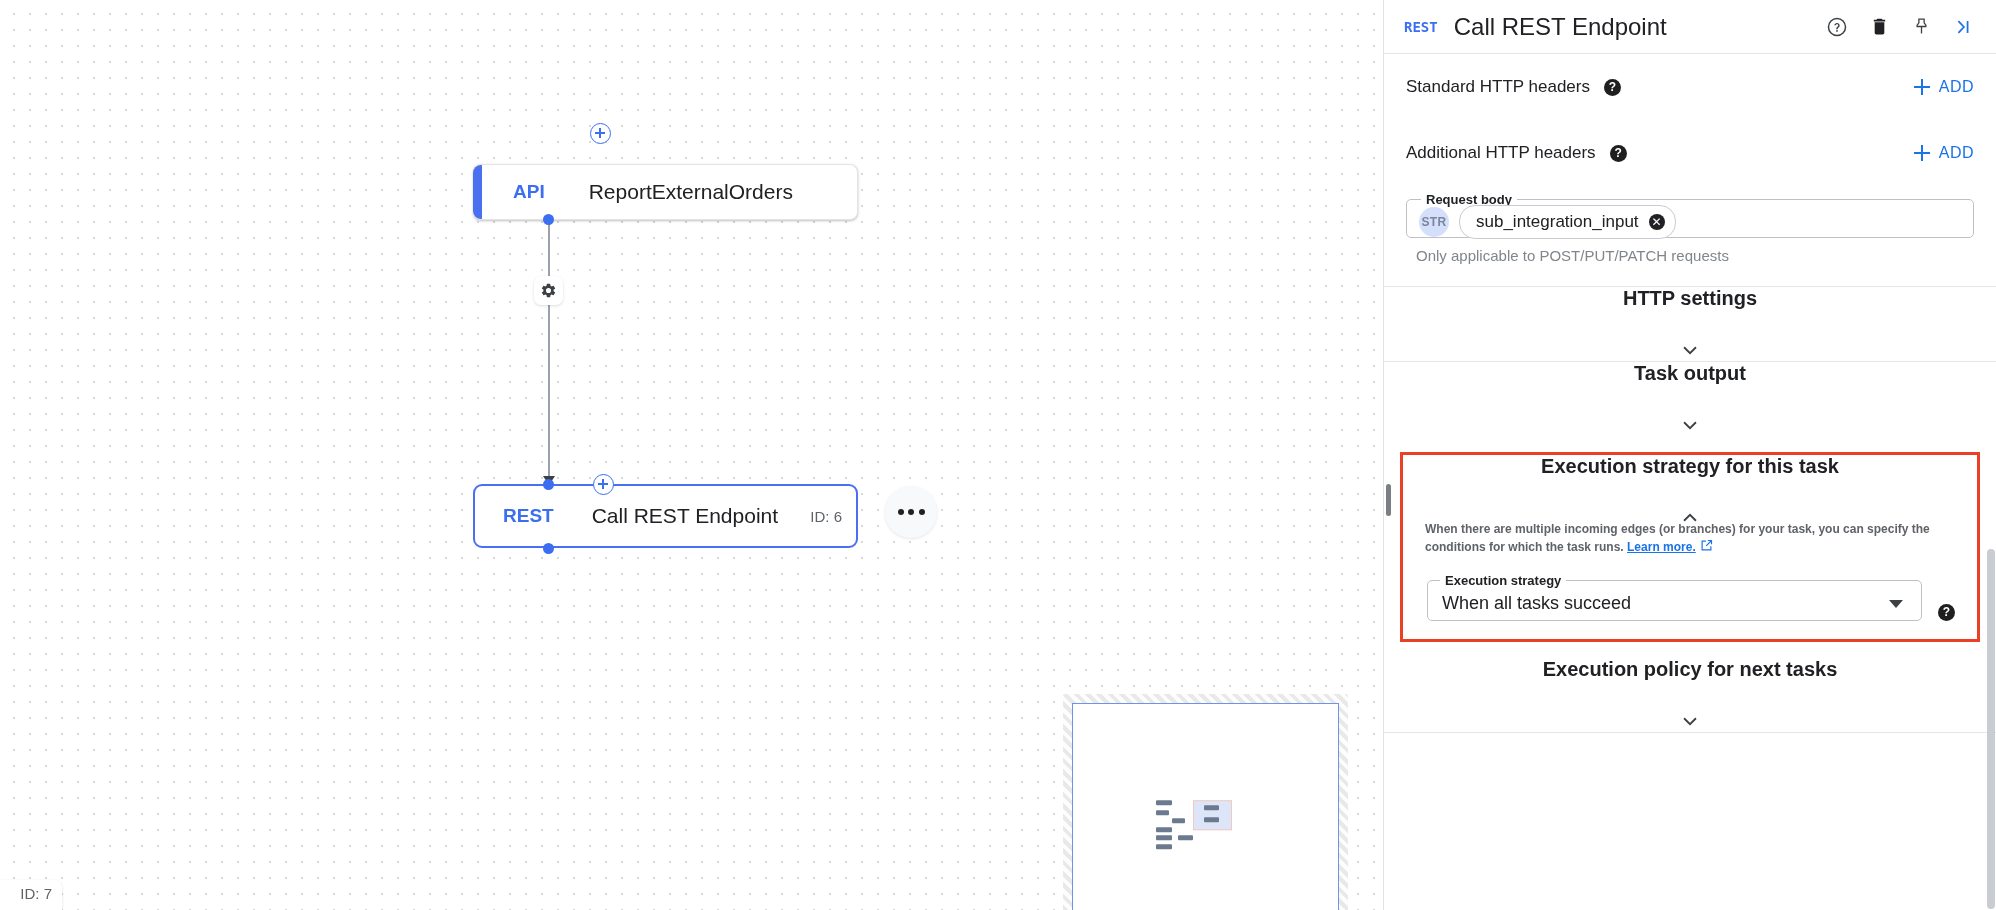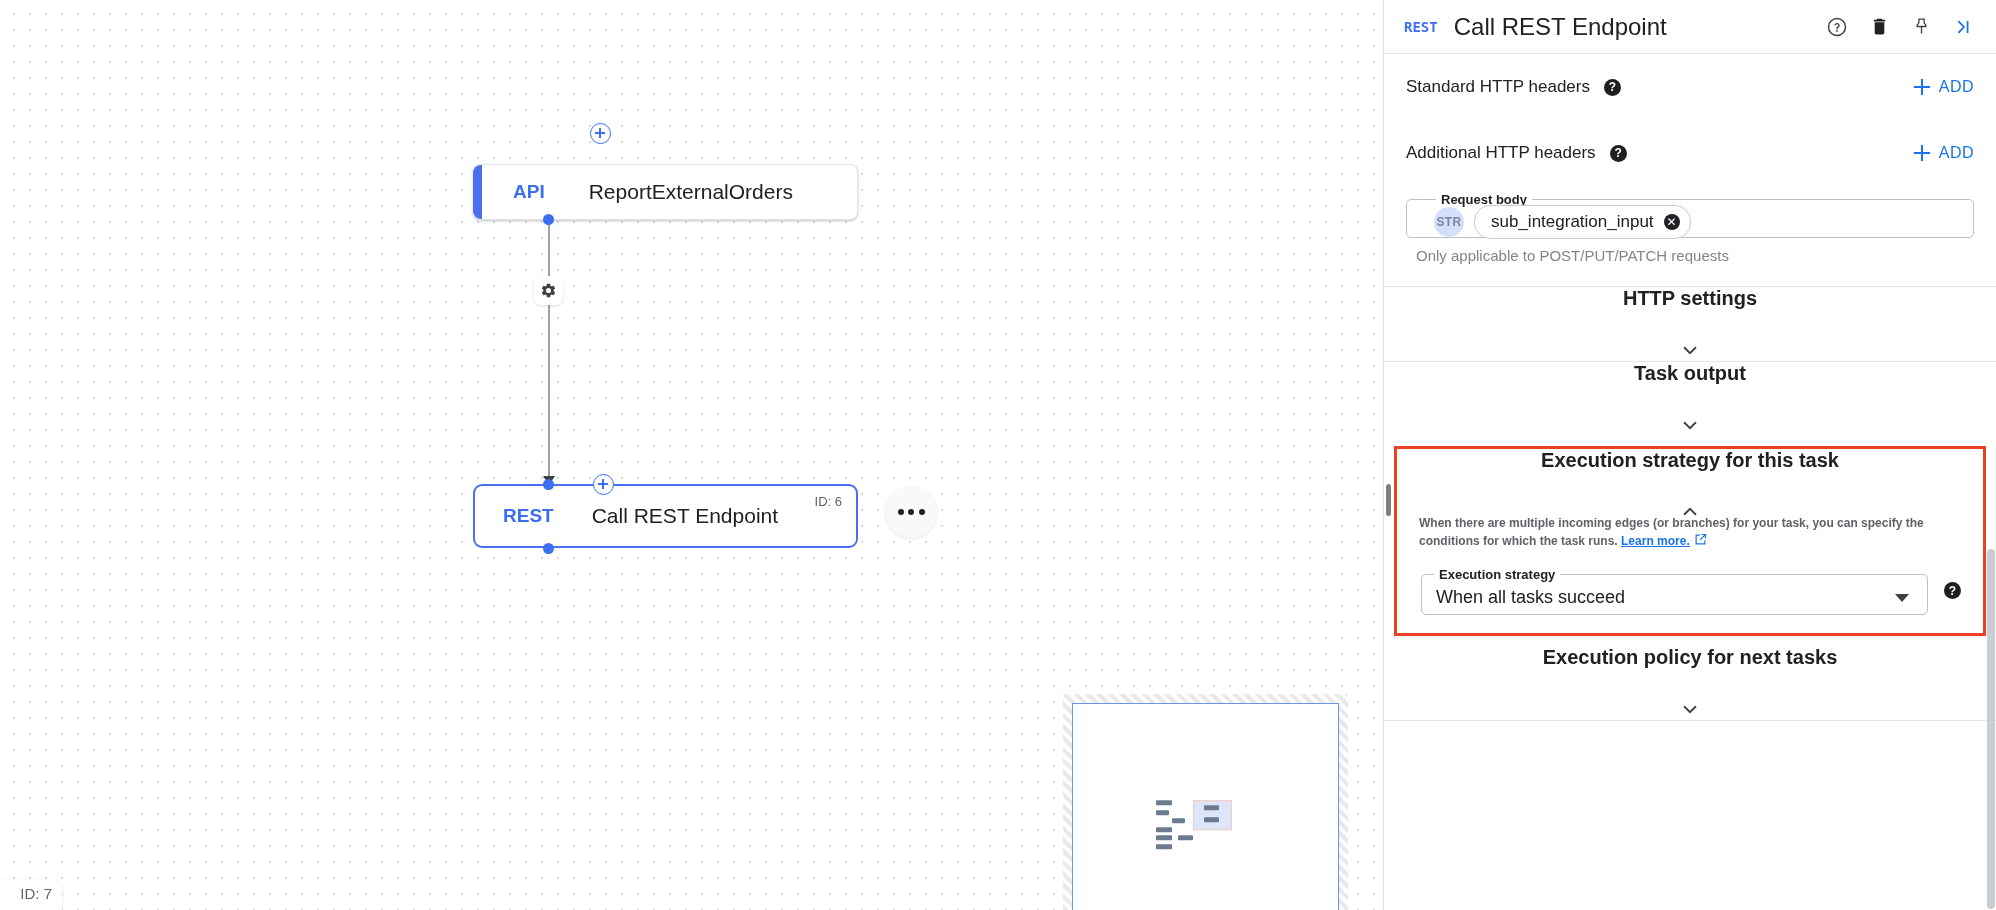--- a/index.html
+++ b/index.html
@@ -83,22 +83,22 @@
     font-size: 21px;
     color: #202124;
     margin-left: 44px;
     white-space: nowrap;
   }
   .node-label-rest { margin-left: 38px; }
 
   .node-id {
     position: absolute;
     right: 14px;
-    top: 8px;
-    font-size: 13px;
+    top: 22px;
+    font-size: 15px;
     color: #5f6368;
   }
 
   
   .dot {
     position: absolute;
     width: 11px;
     height: 11px;
     border-radius: 50%;
     background: #3b6ef0;
@@ -338,21 +338,21 @@
   }
   .add-btn .pl::before { left: 0; top: 7px; width: 16px; height: 2.4px; }
   .add-btn .pl::after  { left: 6.8px; top: 0; width: 2.4px; height: 16px; }
 
   
   .outlined {
     position: relative;
     border: 1px solid #bdc1c6;
     border-radius: 5px;
     margin: 6px 0 0 0;
-    padding: 0 27px;
+    padding: 0 12px;
     box-sizing: border-box;
   }
   .outlined > legend {
     font-size: 13px;
     font-weight: 700;
     color: #202124;
     padding: 0 5px;
     margin-left: 2px;
   }
   .outlined.body-field { height: 46px; display: flex; align-items: center; }
@@ -420,41 +420,41 @@
   }
   .chev {
     width: 22px; height: 22px;
     display: flex; align-items: center; justify-content: center;
   }
 
   
   .highlight-box {
     border: 3px solid #ea4026;
     box-sizing: border-box;
-    margin: 10px;
+    margin: 16px;
   }
 
   .desc {
     font-size: 12px;
     line-height: 1.45;
     color: #5f6368;
     padding: 0 22px;
     margin: -8px 0 0 0;
     max-width: 540px;
     font-weight: bold;
   }
   .link {
     color: #1a73e8;
     text-decoration: underline;
   }
   .ext-ico { display:inline-block; vertical-align: -2px; margin-left: 3px; }
 
   .select-wrap {
     display: flex;
-    align-items: center;
+    align-items: flex-end;
     padding: 0 22px;
     margin-top: 16px;
     margin-bottom: 18px;
   }
   .select-field {
     position: relative;
     flex: 1;
     border: 1px solid #bdc1c6;
     border-radius: 5px;
     height: 48px;

